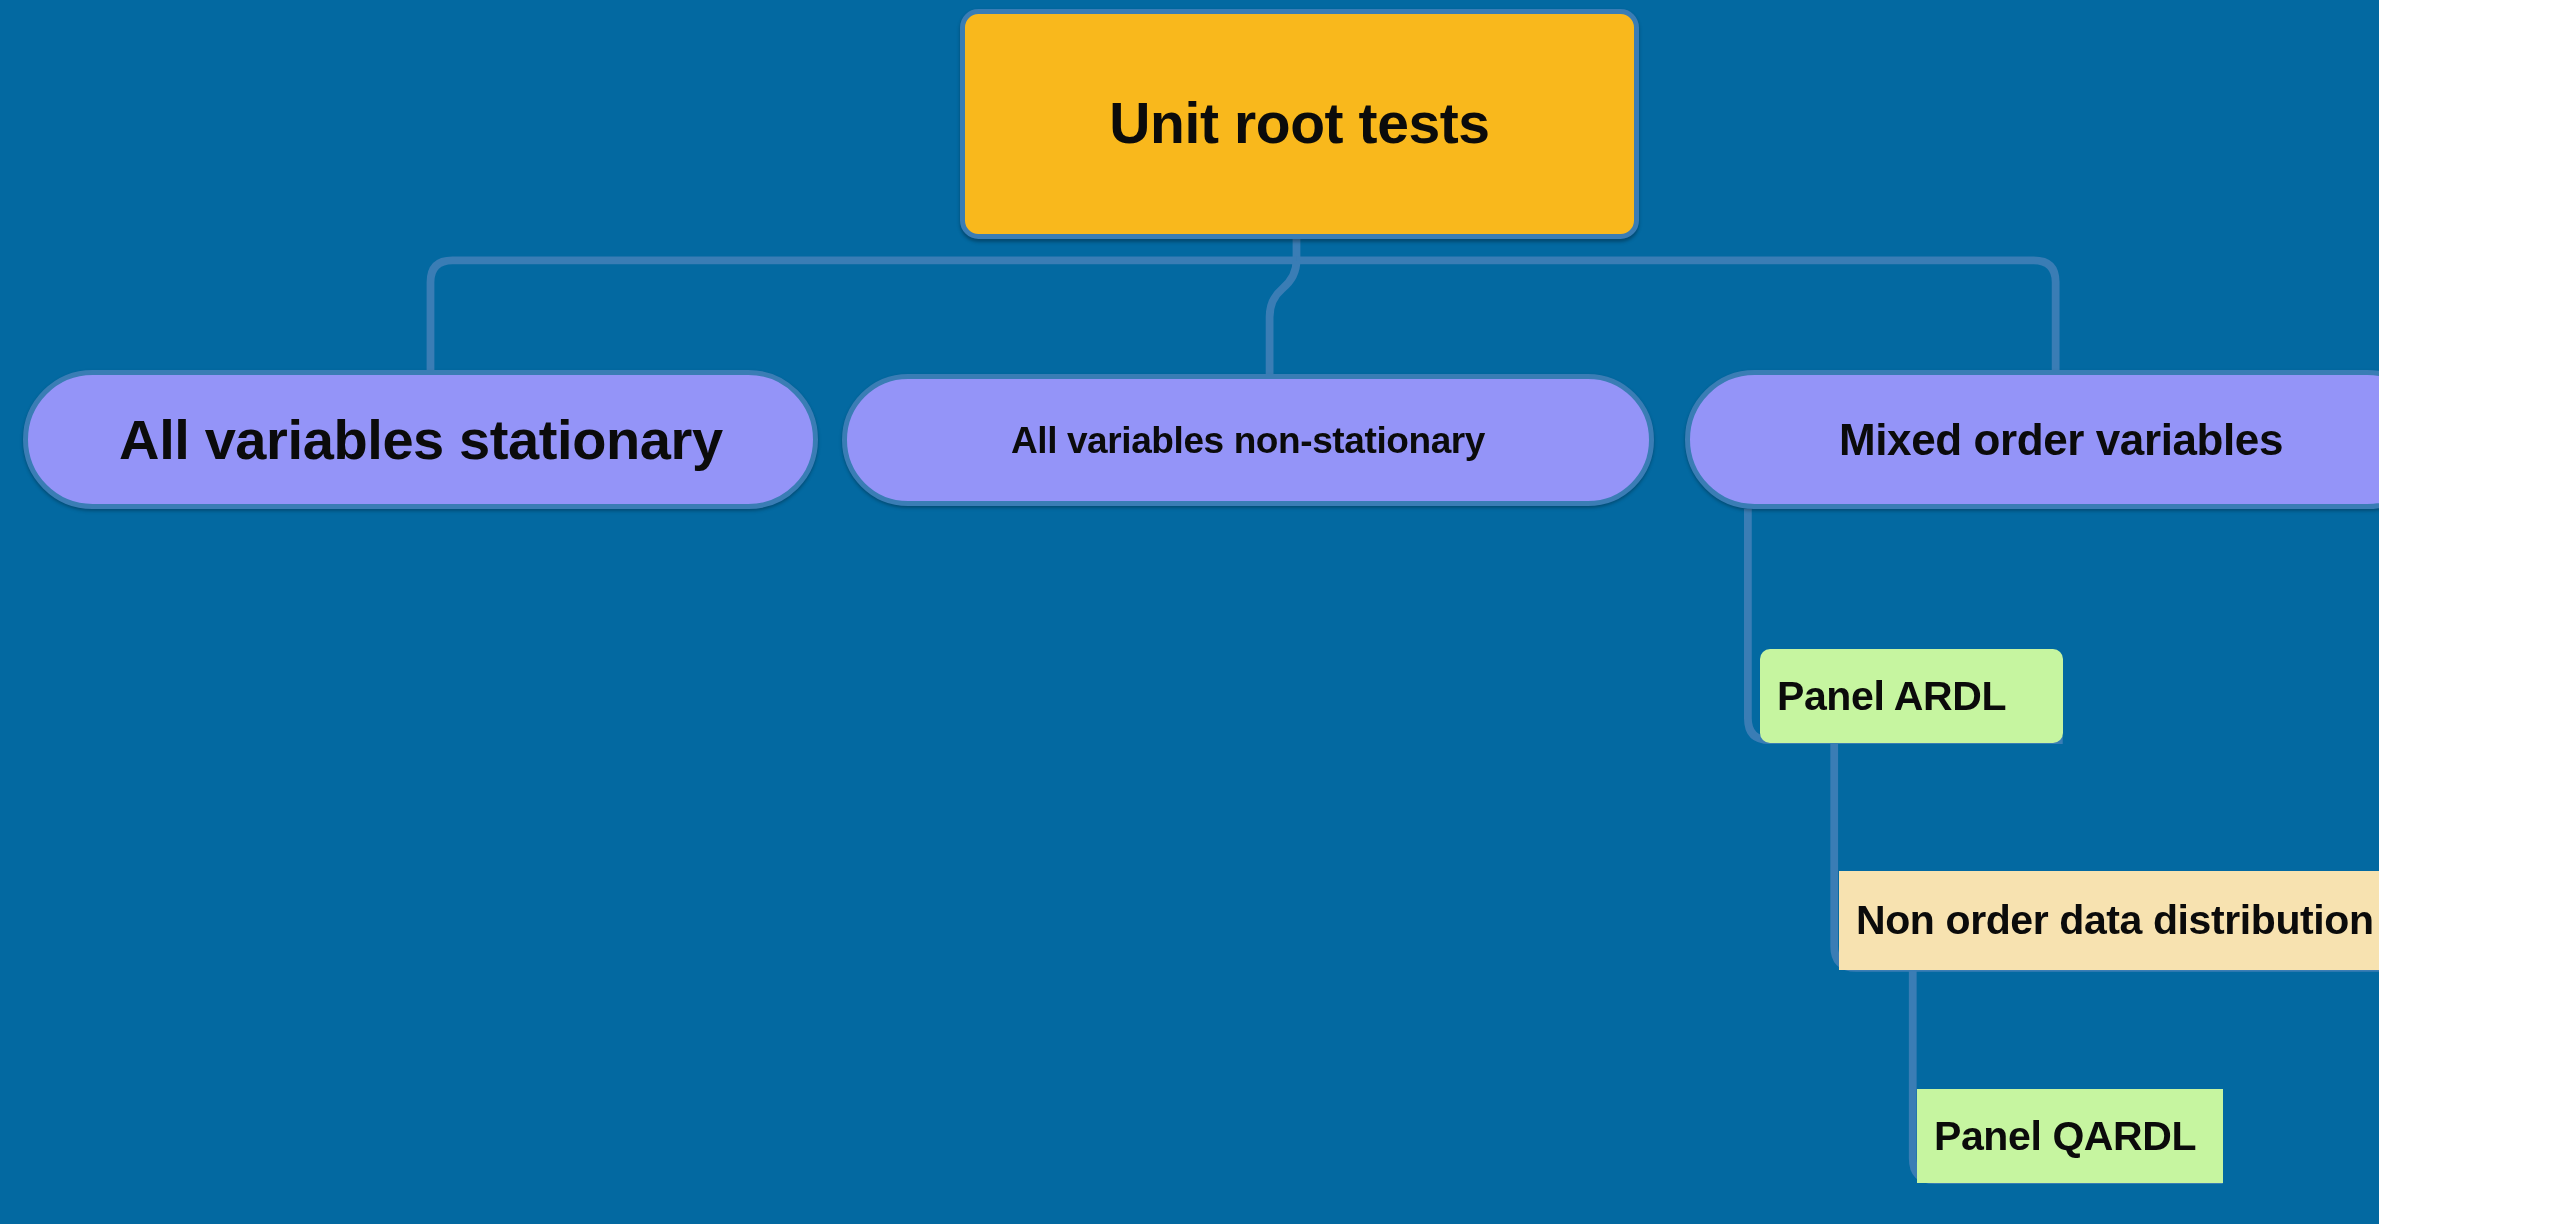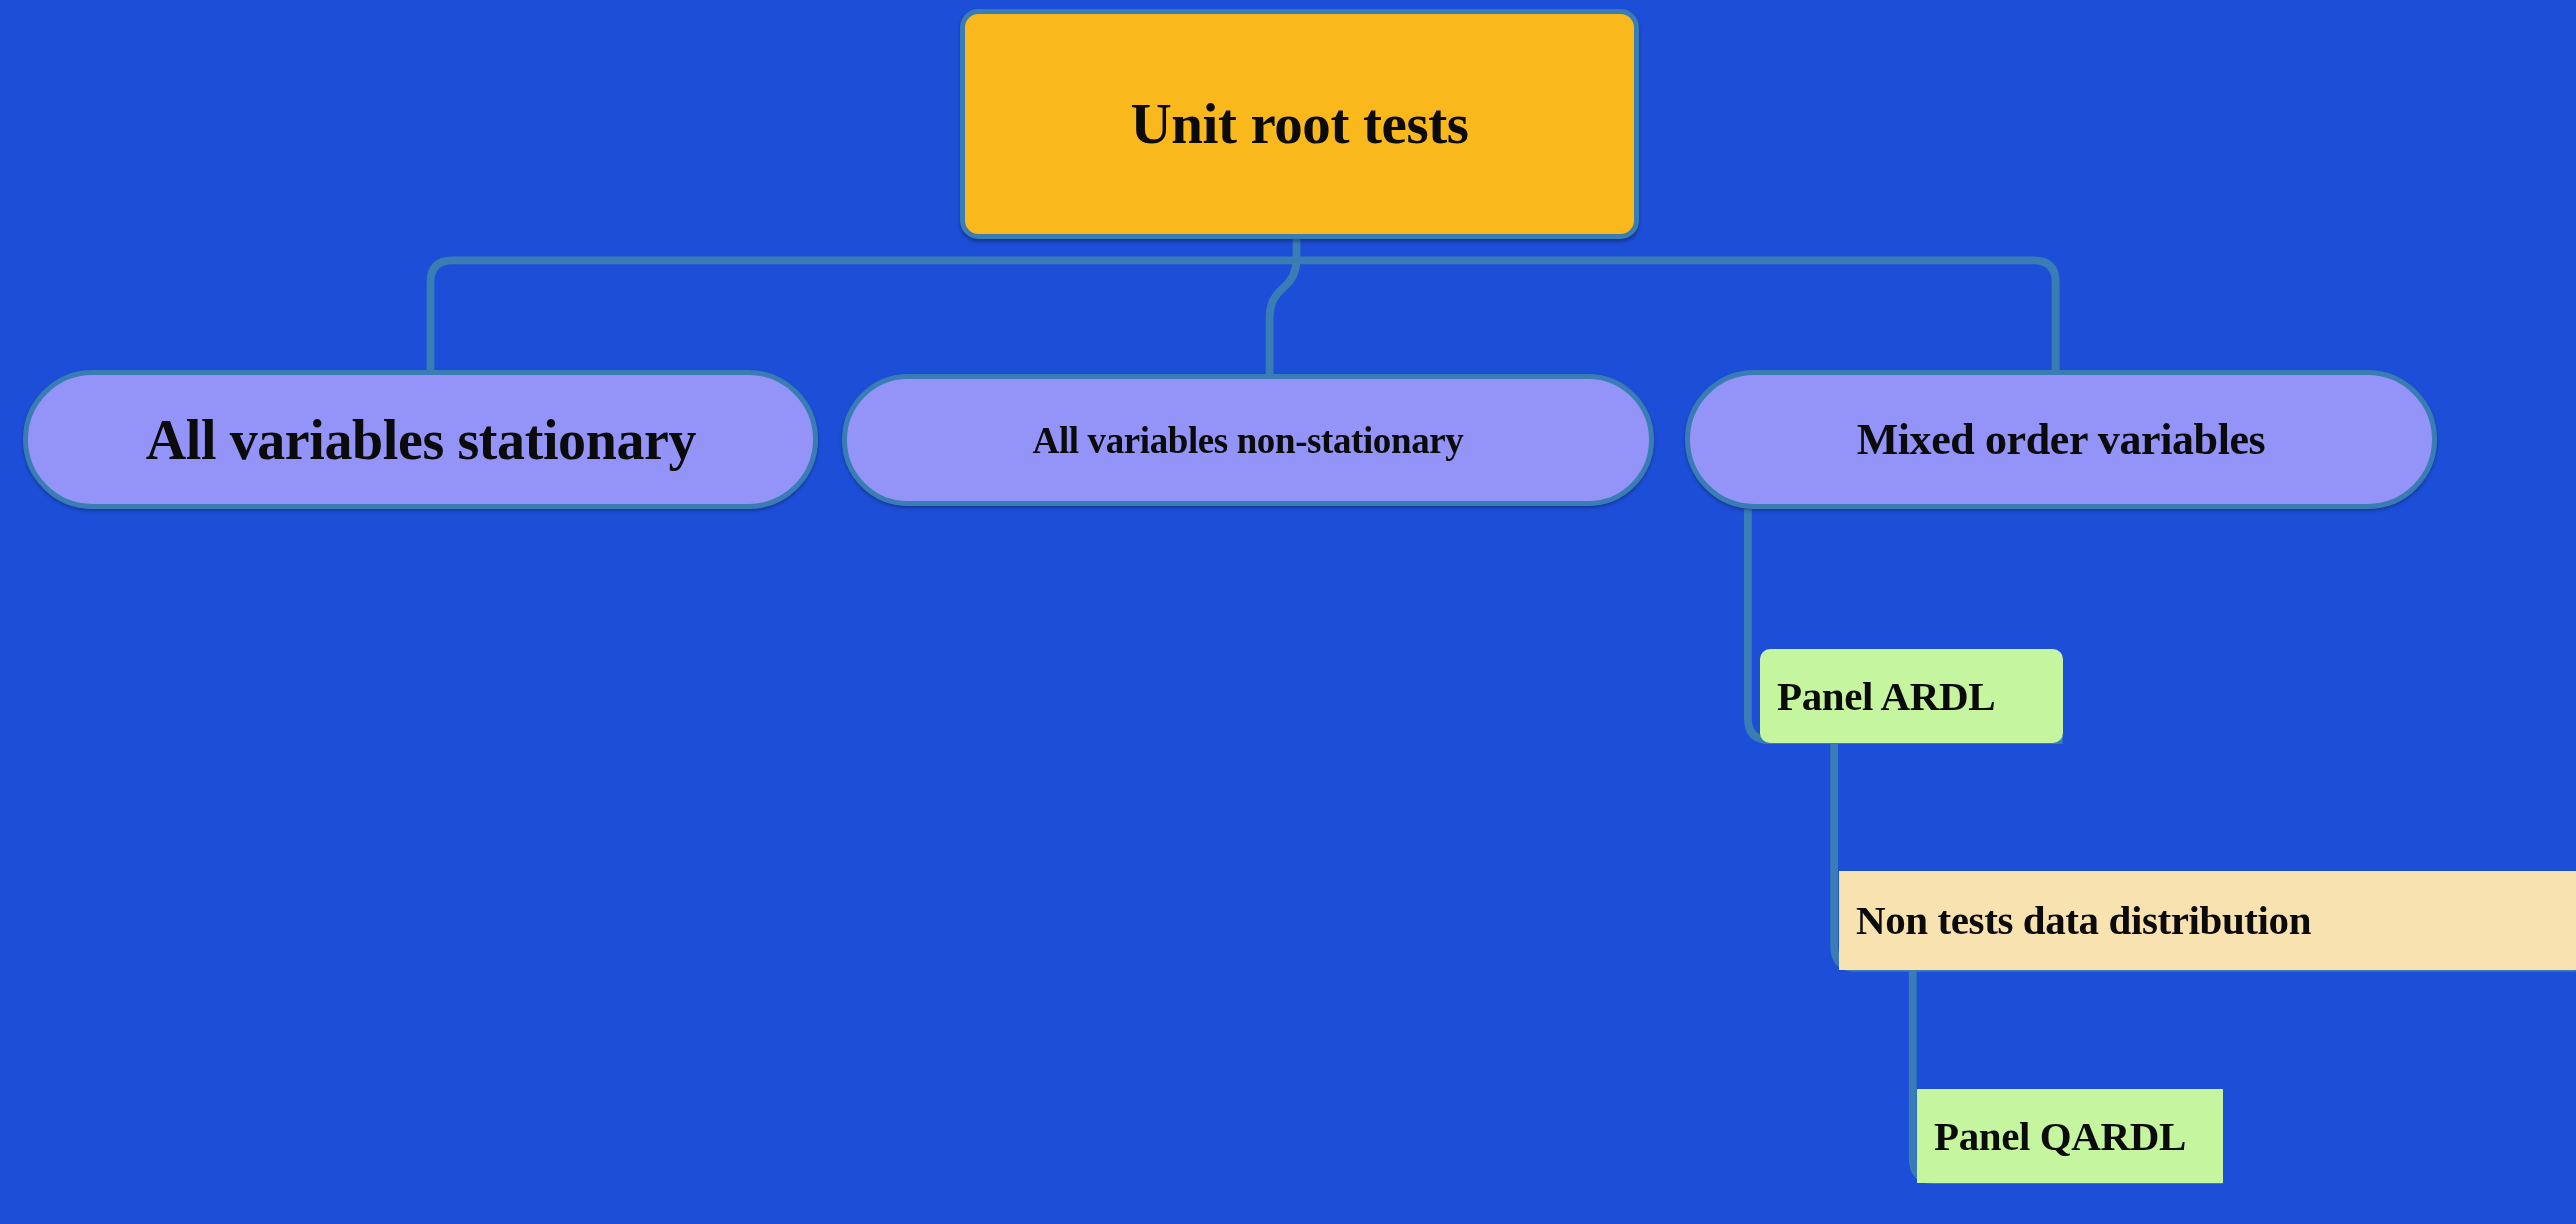--- a/index.html
+++ b/index.html
@@ -2,25 +2,25 @@
 <html style="font-size:11.3px"><head>
 <meta charset="utf-8">
 <style>
   html, body {
     margin: 0;
     padding: 0;
     background: #ffffff;
   }
   #canvas {
     position: relative;
-    width: 2576px;
+    width: 2379px;
     height: 1224px;
-    background: #1d4ed8;
+    background: #0369a1;
     overflow: hidden;
-    font-family: Liberation Serif, serif;
+    font-family: Liberation Sans, sans-serif;
   }
   #wires {
     position: absolute;
     left: 0;
     top: 0;
     width: 2576px;
     height: 1224px;
     pointer-events: none;
     z-index: 1;
   }
@@ -166,21 +166,21 @@
 
   <div class="node pill" id="node-mixed">
     <span class="node-label">Mixed order variables</span>
   </div>
 
   <div class="chip chip-green" id="chip-ardl">
     <span class="node-label">Panel ARDL</span>
   </div>
 
   <div class="chip chip-tan" id="chip-nonnormal">
-    <span class="node-label">Non tests data distribution</span>
+    <span class="node-label">Non order data distribution</span>
   </div>
 
   <div class="chip chip-green" id="chip-qardl">
     <span class="node-label">Panel QARDL</span>
   </div>
 
 </div>
 
 
 </body></html>

